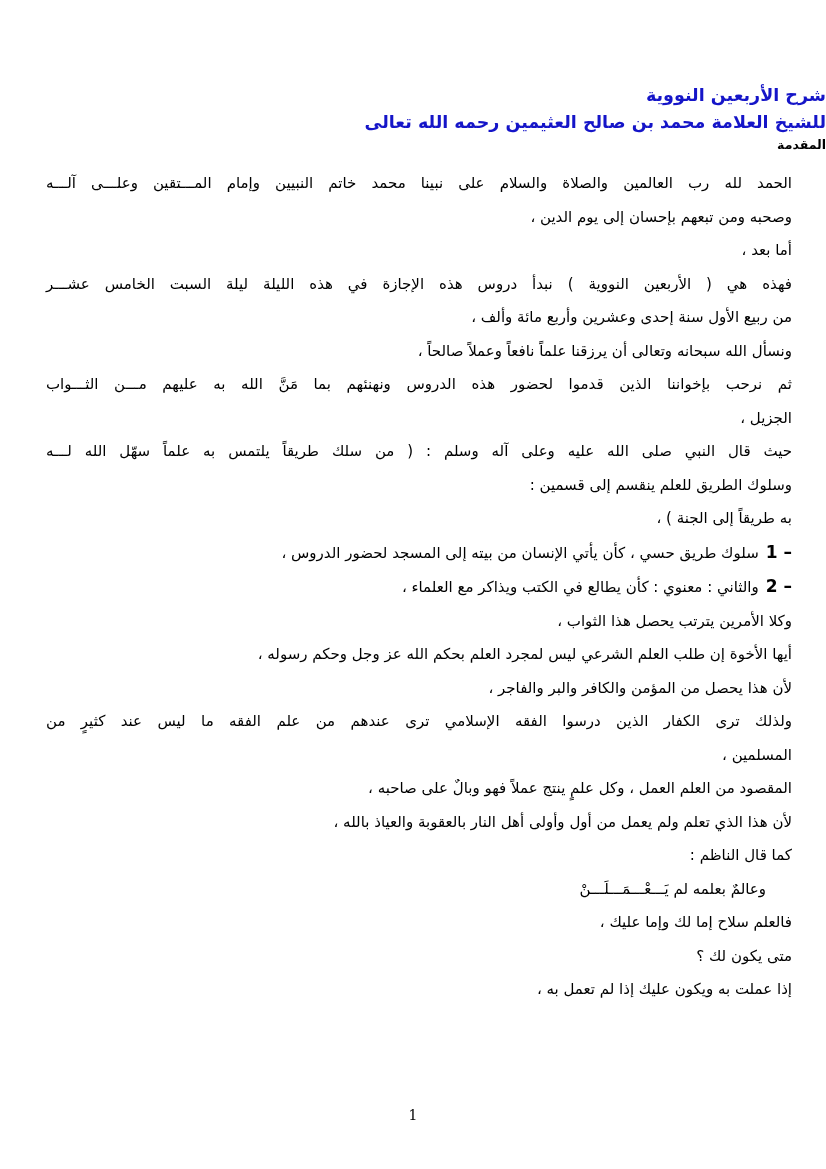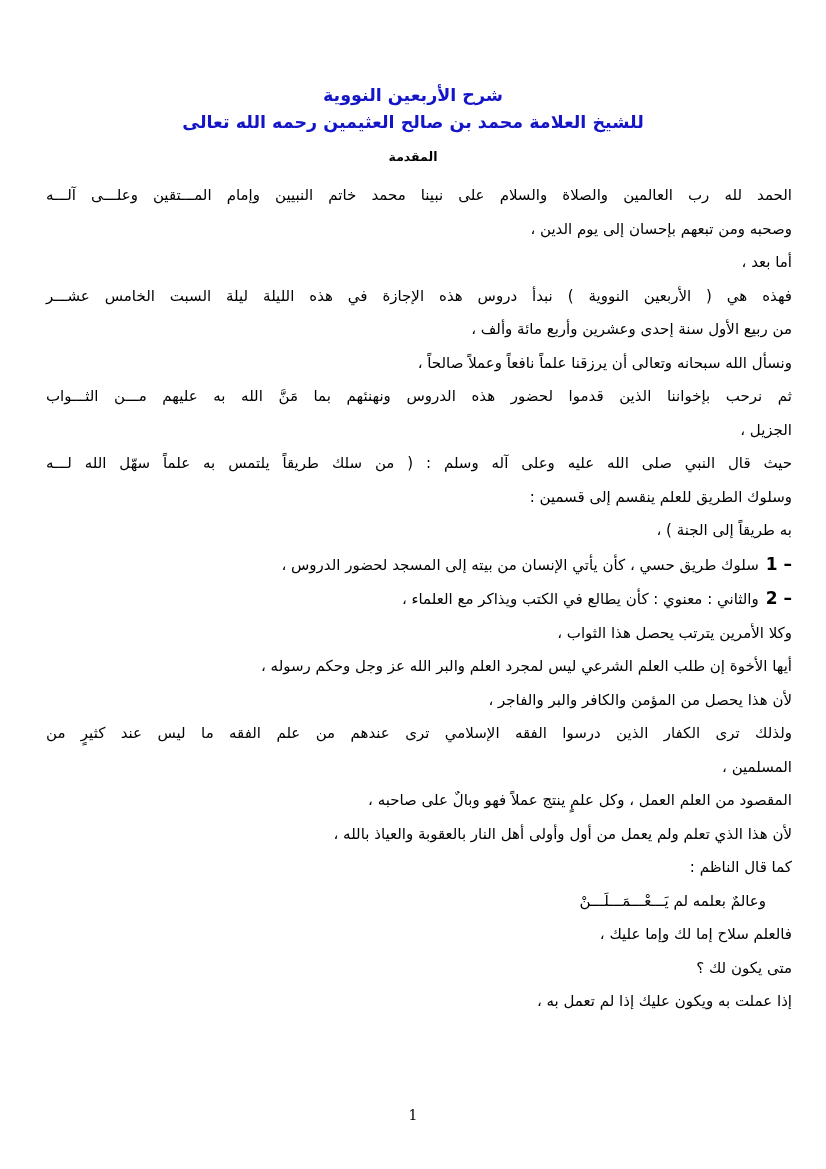--- a/index.html
+++ b/index.html
@@ -5,31 +5,31 @@
   html,body { margin:0; padding:0; background:#e8e8e8; }
   .page {
     position:relative;
     width:826px; height:1169px;
     margin:0 auto;
     background:#ffffff;
     font-family:"DejaVu Sans", sans-serif;
     color:#000;
     overflow:hidden;
   }
-  .doc-header { text-align:center; padding-top:82px; }
+  .doc-header { text-align:right; padding-top:82px; }
   .title {
     color:#1515c8;
     font-weight:bold;
     font-size:17.5px;
     line-height:27px;
   }
   .section-heading {
     font-size:12.5px;
     font-weight:bold;
-    margin-top:13px;
+    margin-top:1px;
     color:#000;
   }
   .content {
     direction:rtl;
     unicode-bidi:embed;
     margin:15px 34px 0 46px;
     font-size:15px;
     line-height:33.5px;
     text-align:right;
   }
@@ -80,21 +80,21 @@
     <div class="line">به طريقاً إلى الجنة ) ،</div>
 
     <div class="line">
       <span class="num" dir="ltr">1 –</span><span>سلوك طريق حسي ، كأن يأتي الإنسان من بيته إلى المسجد لحضور الدروس ،</span>
     </div>
     <div class="line">
       <span class="num" dir="ltr">2 –</span><span>والثاني : معنوي : كأن يطالع في الكتب ويذاكر مع العلماء ،</span>
     </div>
 
     <div class="line">وكلا الأمرين يترتب يحصل هذا الثواب ،</div>
-    <div class="line">أيها الأخوة إن طلب العلم الشرعي ليس لمجرد العلم والبر الله عز وجل وحكم رسوله ،</div>
+    <div class="line">أيها الأخوة إن طلب العلم الشرعي ليس لمجرد العلم بحكم الله عز وجل وحكم رسوله ،</div>
     <div class="line">لأن هذا يحصل من المؤمن والكافر والبر والفاجر ،</div>
     <div class="line j">ولذلك ترى الكفار الذين درسوا الفقه الإسلامي ترى عندهم من علم الفقه ما ليس عند كثيرٍ من</div>
     <div class="line">المسلمين ،</div>
     <div class="line">المقصود من العلم العمل ، وكل علمٍ ينتج عملاً فهو وبالٌ على صاحبه ،</div>
     <div class="line">لأن هذا الذي تعلم ولم يعمل من أول وأولى أهل النار بالعقوبة والعياذ بالله ،</div>
     <div class="line">كما قال الناظم :</div>
 
     <div class="line poem">
       <span>وعالمٌ بعلمه لم يَـــعْـــمَـــلَـــنْ</span>
     </div>

